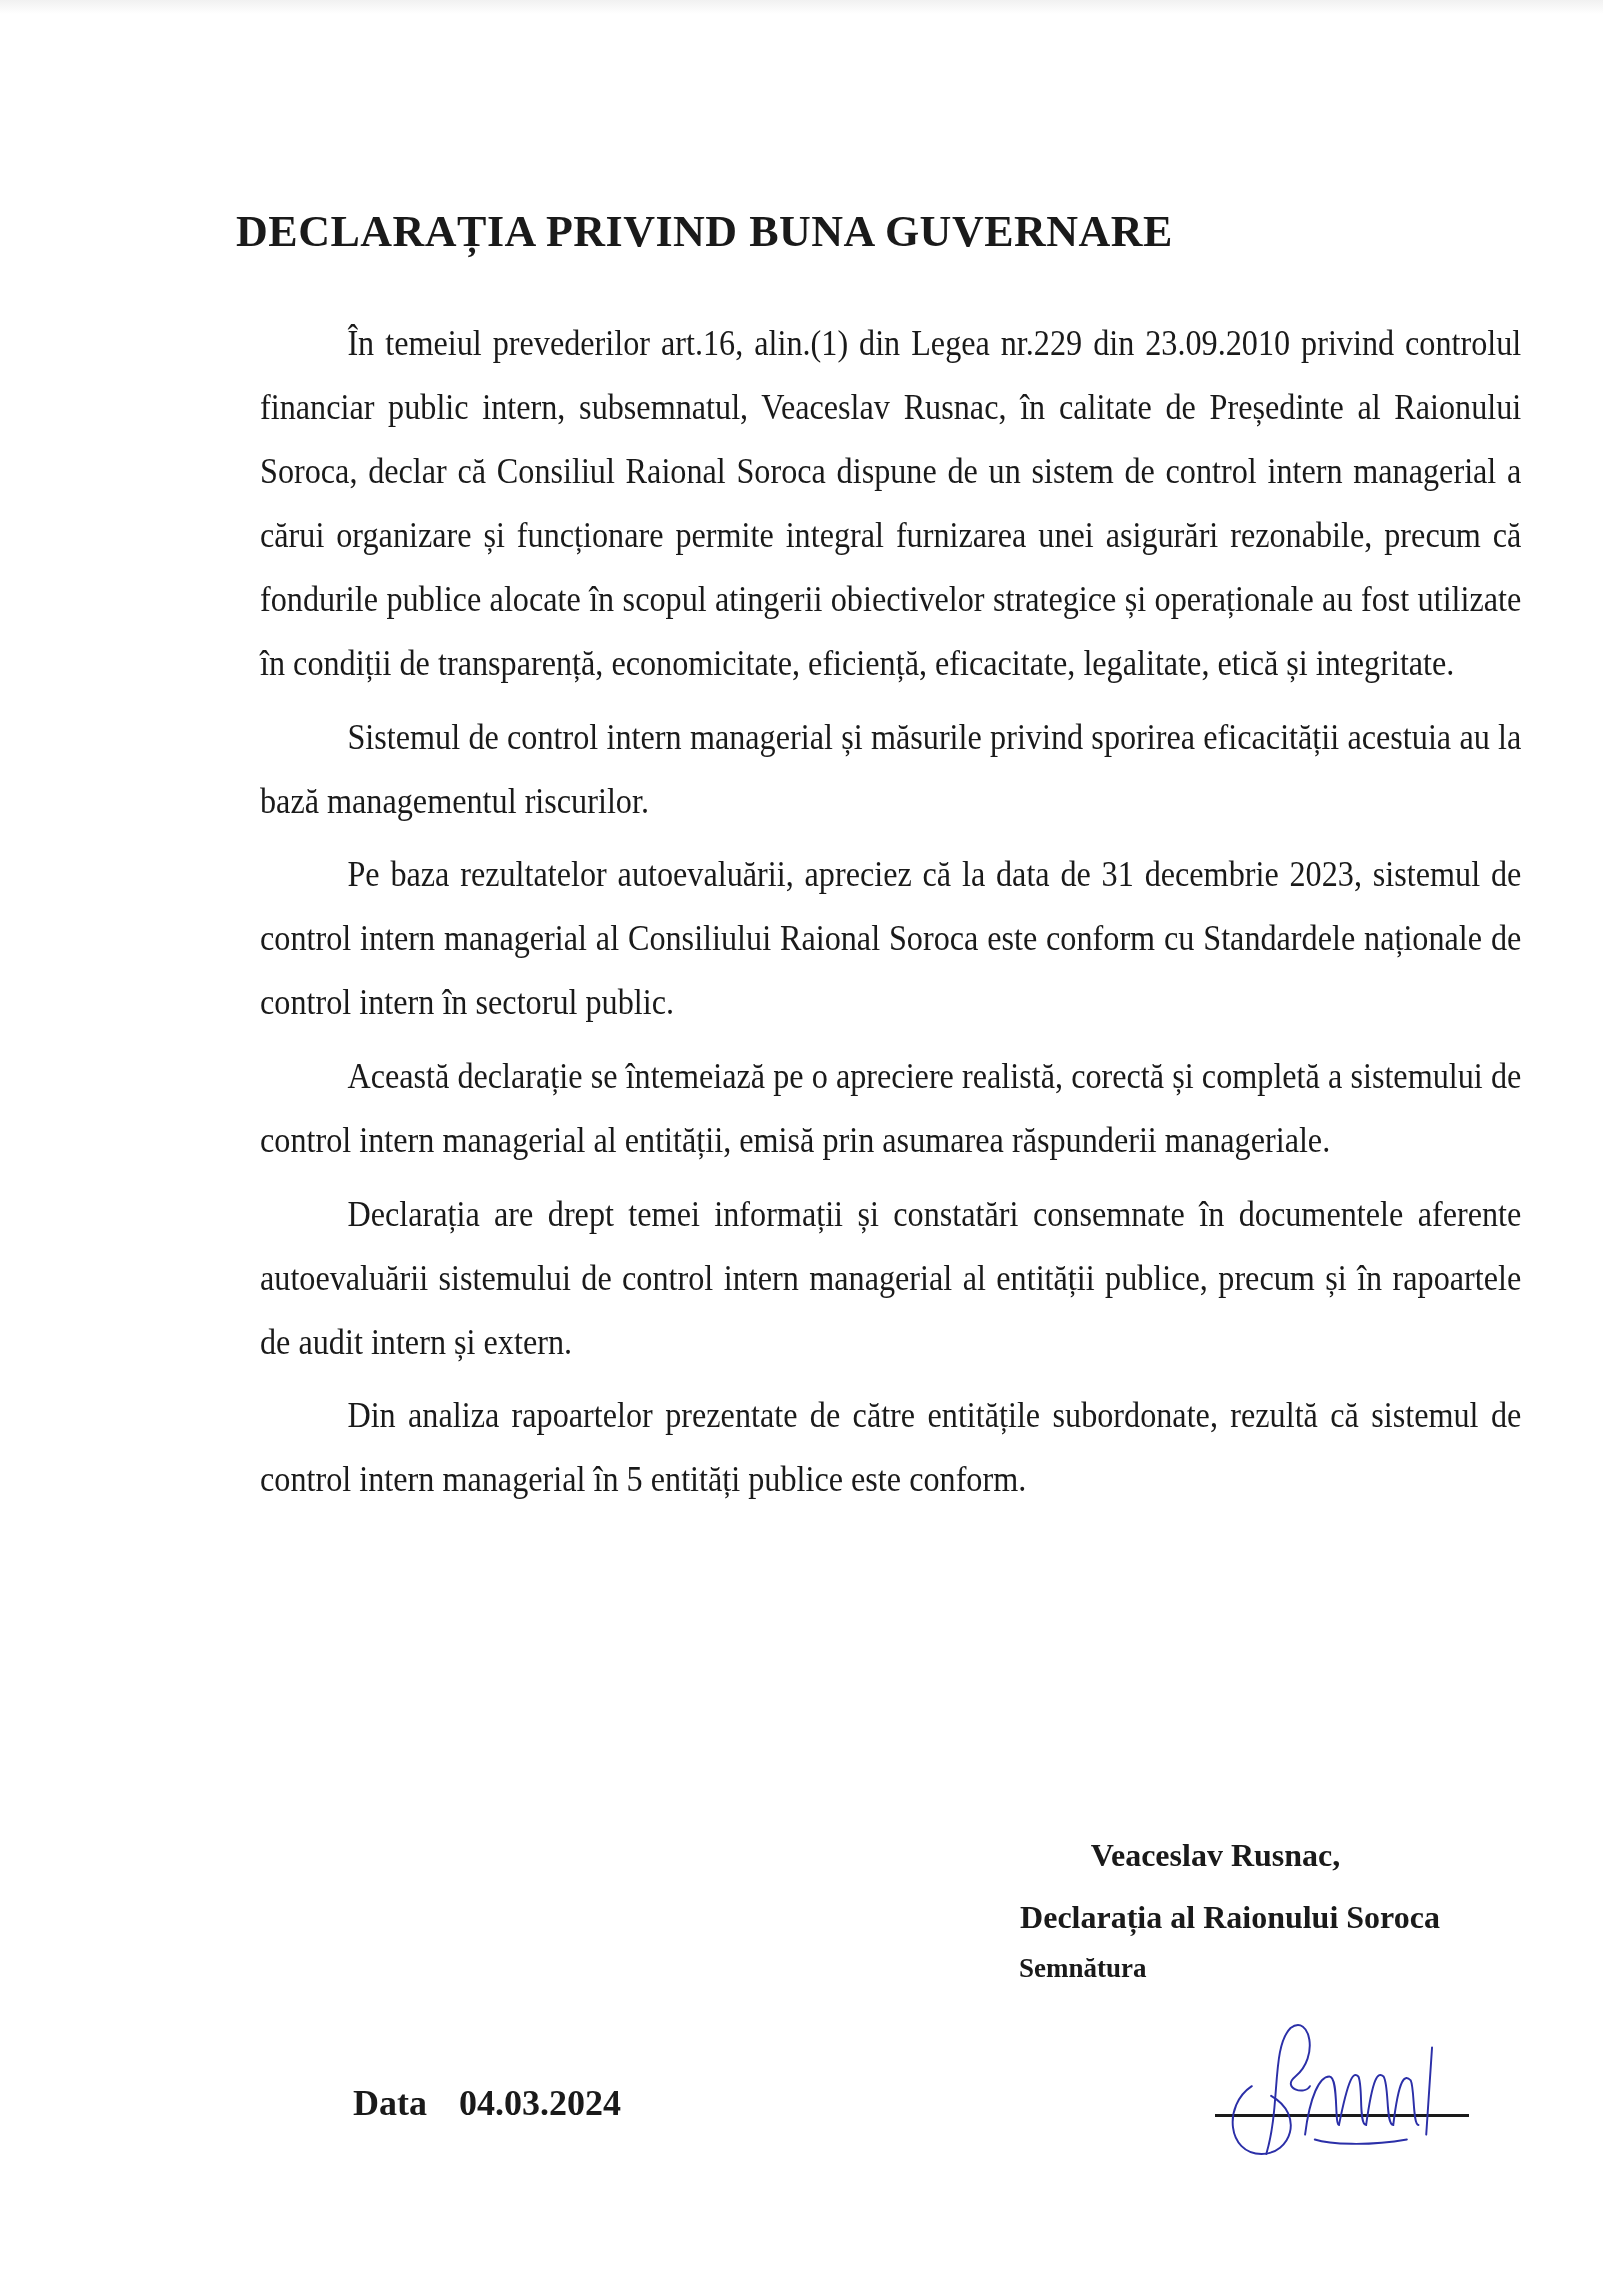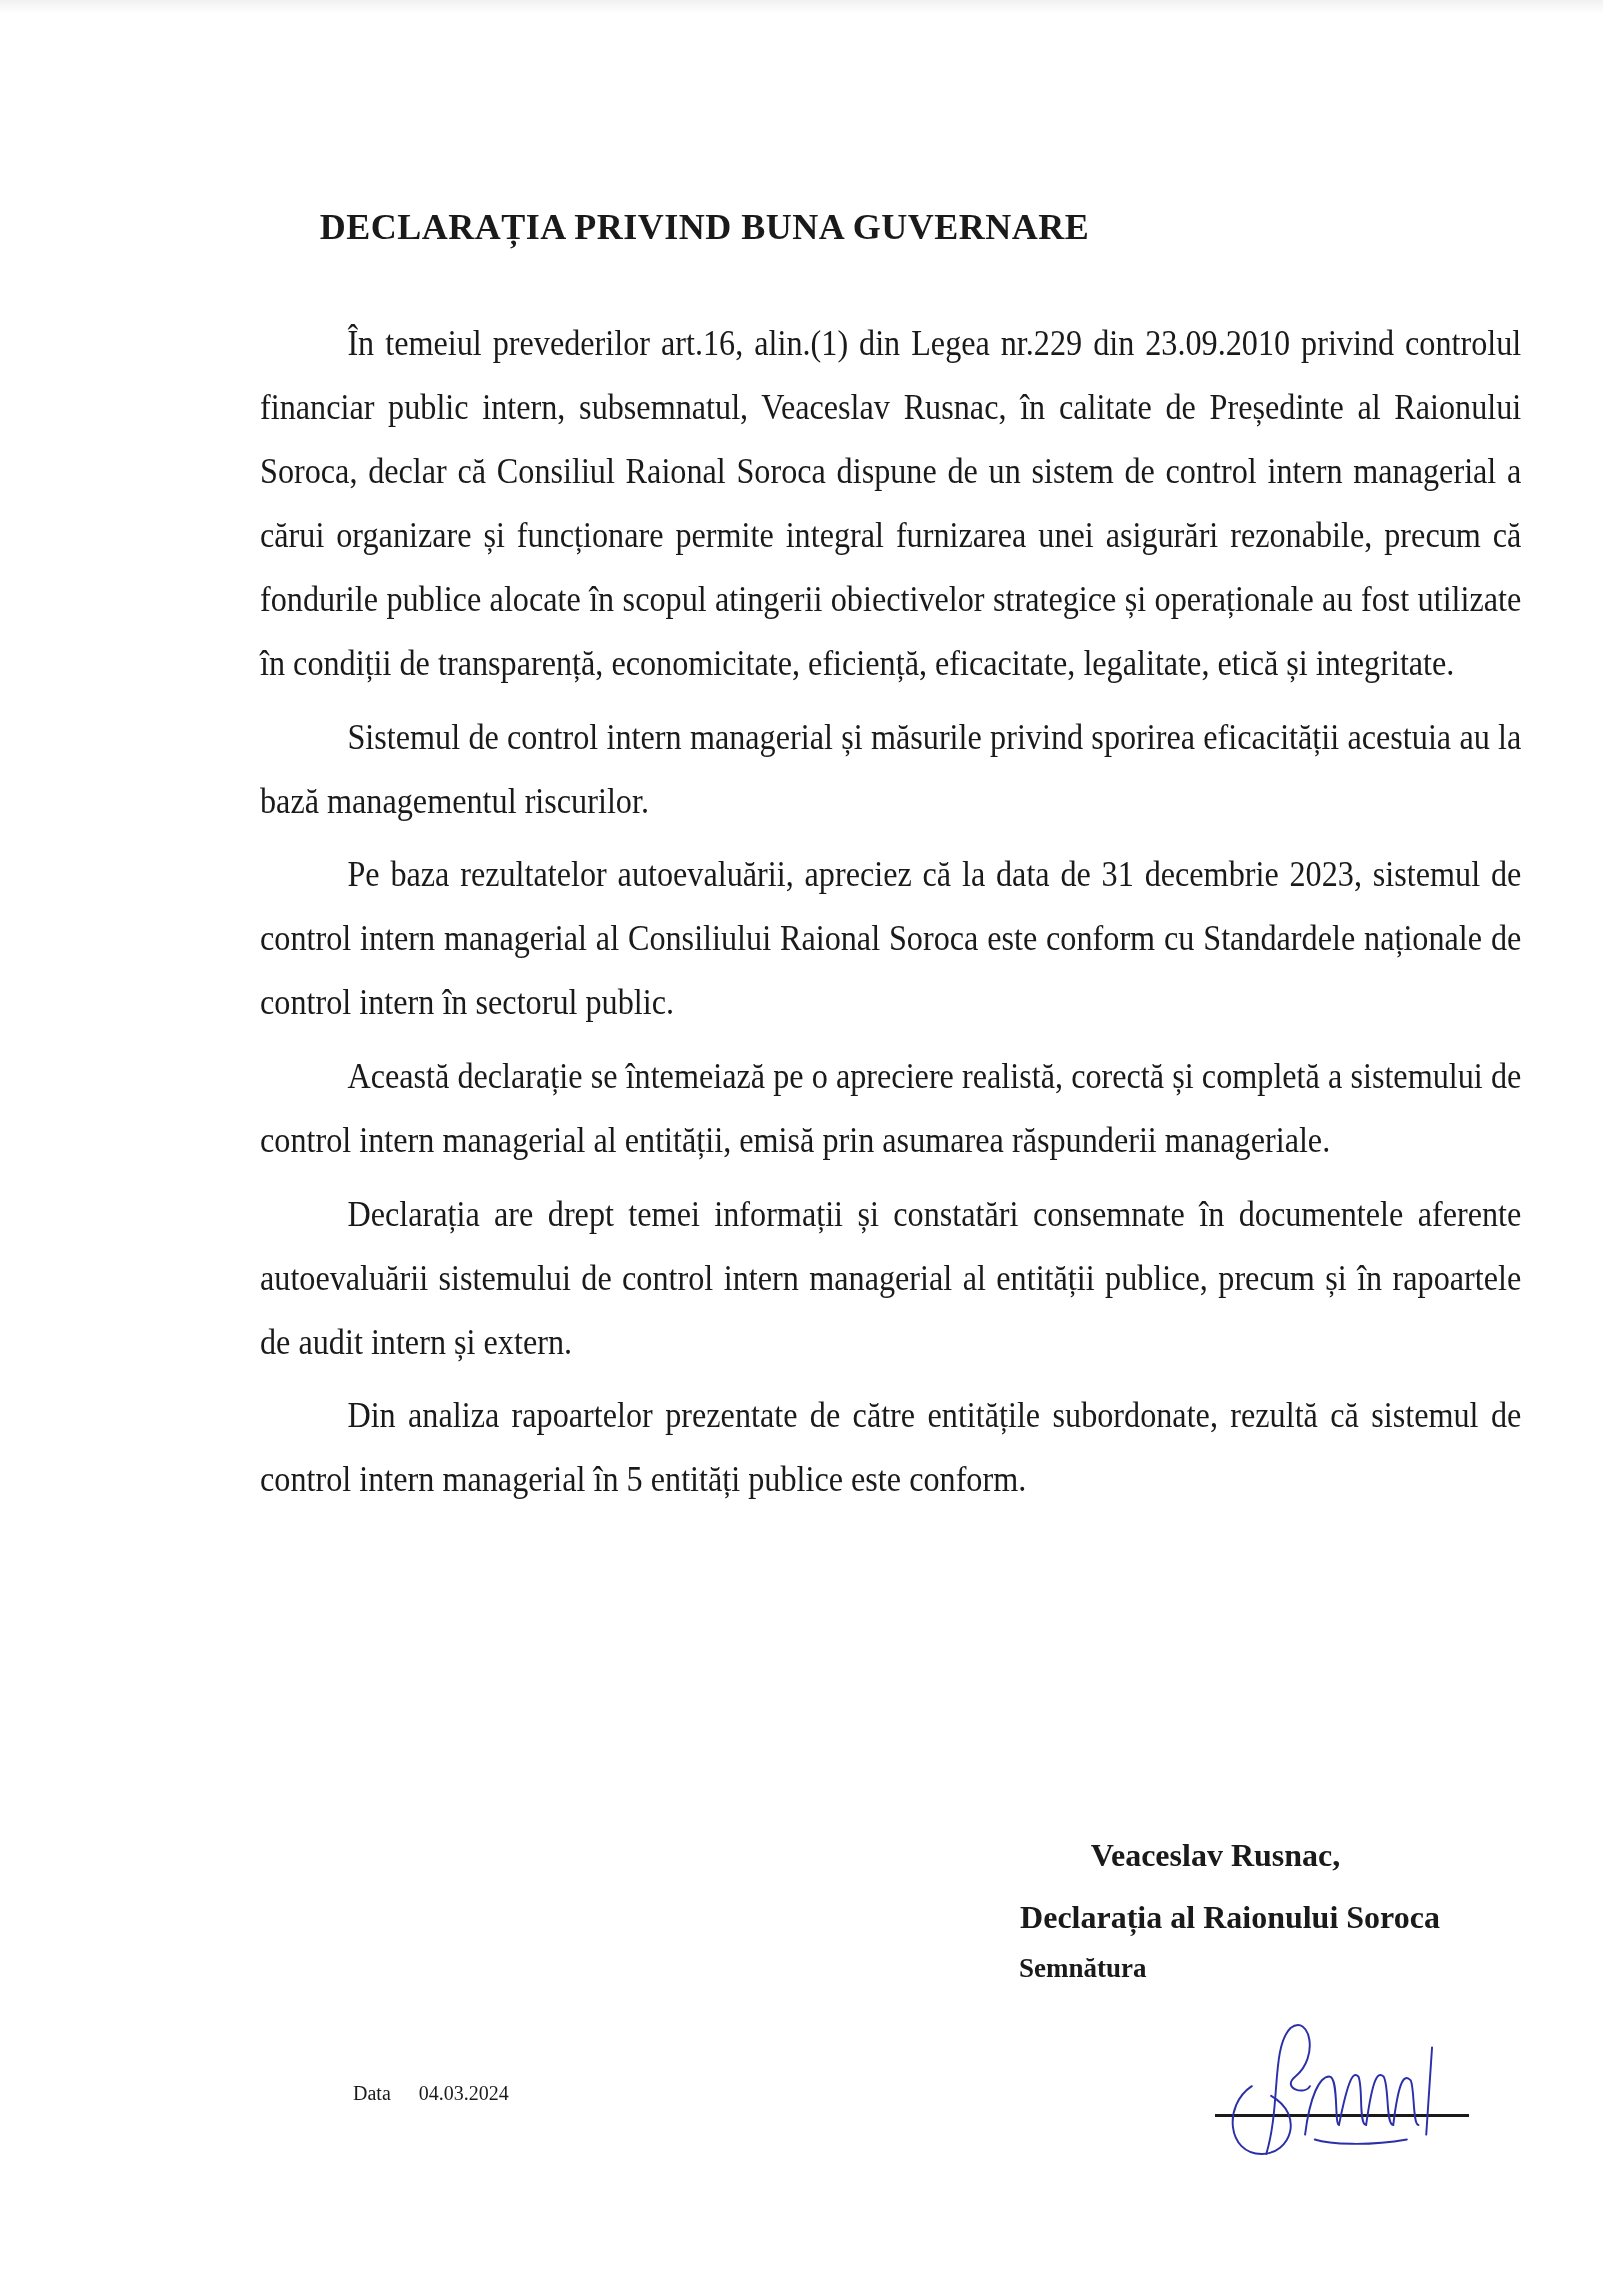--- a/index.html
+++ b/index.html
@@ -2,29 +2,29 @@
 <html><head>
 <meta charset="utf-8">
 <style>
   html, body { margin: 0; padding: 0; background: #ffffff; }
   body { width: 1603px; height: 2289px; position: relative; overflow: hidden;
          font-family: "Liberation Serif", "DejaVu Serif", serif; color: #1a1a1a; }
   .page { position: absolute; left: 0; top: 0; width: 1603px; height: 2289px; background: #fff; }
   .scan-edge { position: absolute; left: 0; top: 0; width: 1603px; height: 13.6px;
                background: linear-gradient(#f1f1f1, #ffffff); }
   .title { position: absolute; top: 206px; left: 0; width: 1409px; text-align: center;
-           font-weight: bold; font-size: 36px; letter-spacing: 0.5px; }
+           font-weight: bold; font-size: 44px; letter-spacing: 0.5px; }
   .body { position: absolute; left: 260px; top: 312px; width: 1261px; }
   .para { font-size: 35px; line-height: 64px; text-align: justify; margin: 0 0 9.7px 0;
           text-indent: 95px; transform: scaleX(0.92); transform-origin: left top; width: 1371px; }
   .sig-block { position: absolute; left: 980px; top: 1824px; text-align: center; width: 500px;
                font-weight: bold; font-size: 32px; line-height: 62px; }
   .sig-name { display: block; padding-right: 29px; }
   .sig-role { display: block; }
-  .date-row { position: absolute; left: 353px; top: 2082px; font-weight: normal; font-size: 20px;
+  .date-row { position: absolute; left: 353px; top: 2082px; font-weight: bold; font-size: 36px;
               font-family: "Liberation Serif", serif; }
   .date-label { margin-right: 23px; }
   .semn-label { position: absolute; left: 1019px; top: 1953px; font-weight: bold; font-size: 27px; }
   .sig-line { position: absolute; left: 1215px; top: 2114px; width: 254px; height: 2.9px; background: #1a1a1a; }
   .signature { position: absolute; left: 1213px; top: 2018px; width: 252px; height: 146px; }
 </style>
 </head>
 <body>
 
 <div class="page">

